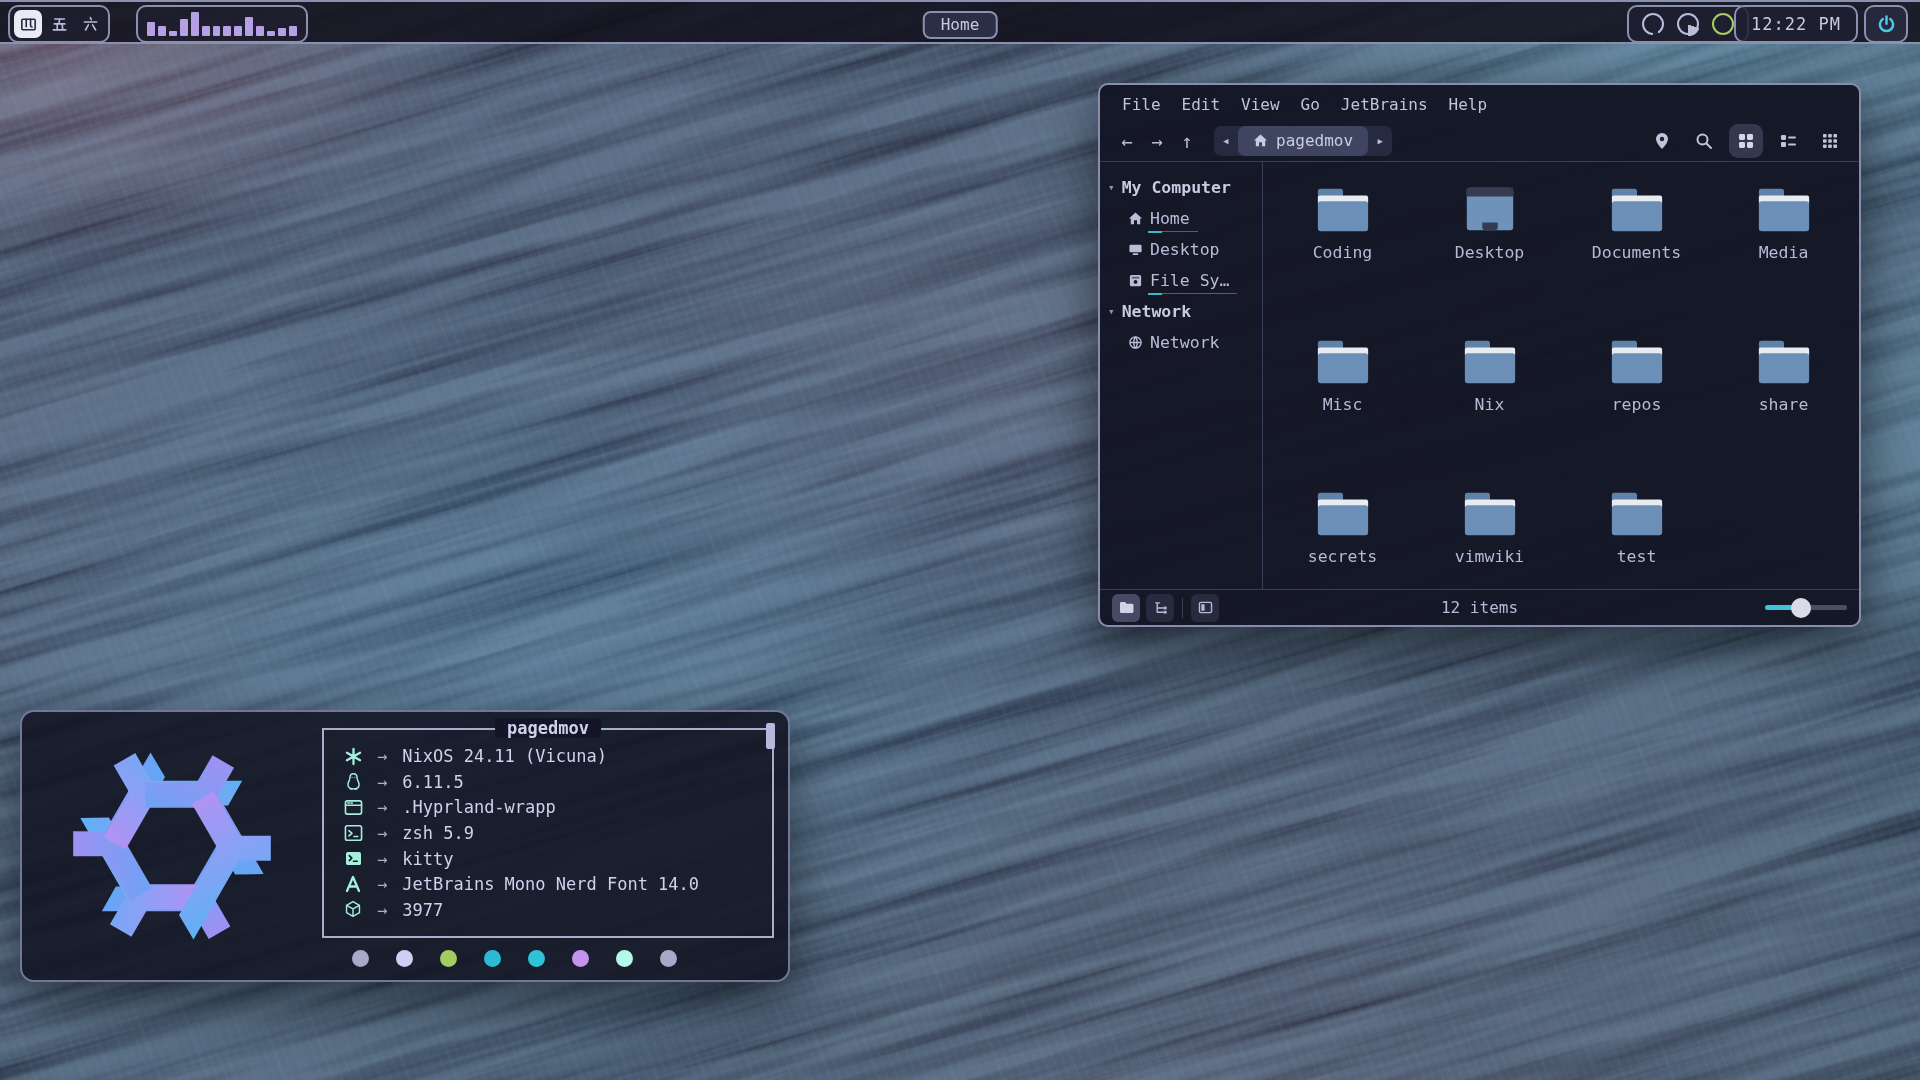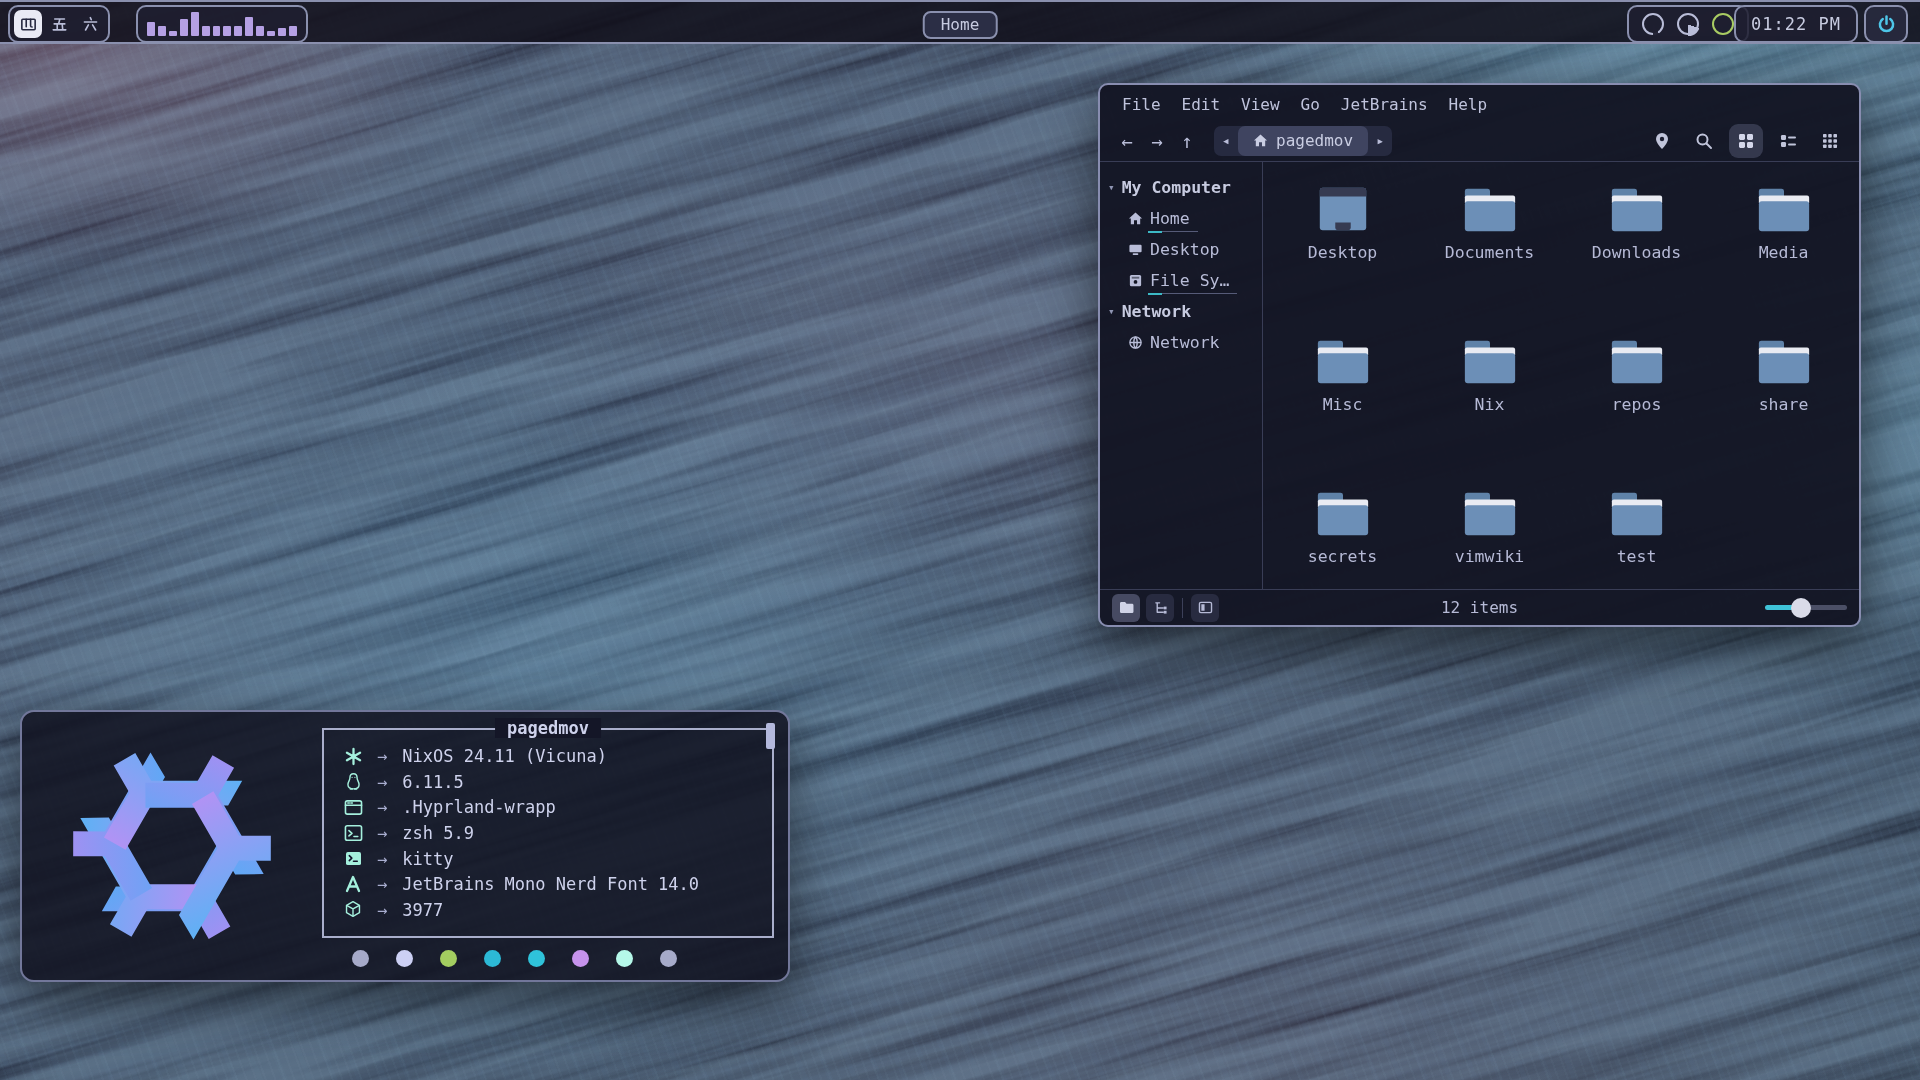--- a/index.html
+++ b/index.html
@@ -182,21 +182,21 @@
     <div class="module rings-box">
       <div class="ring ring1">
           <div class="wedge"></div>
         </div>
       <div class="ring ring2">
           <div class="wedge"></div>
         </div>
       <div class="ring ring3"></div>
     </div>
 
-    <div class="module clock-box">01:22 PM</div>
+    <div class="module clock-box">12:22 PM</div>
 
     <div class="module power-box">
       <svg class="icon" width="23" height="23" viewBox="0 0 24 24" fill="none" stroke="#4ec6e8" stroke-width="2.6" stroke-linecap="round">
         <path d="M12 3.6 V11.2"></path>
           <path d="M8.1 6.3 a6.9 6.9 0 1 0 7.8 0"></path>
       </svg>
     </div>
   </div>
 
   <div class="fm">
@@ -305,47 +305,47 @@
             <circle cx="8" cy="8" r="6"></circle>
               <path d="M2 8 H14 M8 2 C5.6 4 5.6 12 8 14 M8 2 C10.4 4 10.4 12 8 14"></path>
             </svg>
           <span class="lbl">Network</span>
         </div>
       </div>
 
       <div class="fm-content">
         <div class="grid">
 
+          <div class="tile">
+            <svg class="icon" width="58" height="50" viewBox="0 0 60 50">
+              <rect x="4" y="4" width="26" height="12" rx="2.5" fill="#5f82a8"></rect>
+              <rect x="4" y="11" width="52" height="9" rx="2" fill="#e9ebf2"></rect>
+              <rect x="4" y="17" width="52" height="31" rx="3" fill="#6c8fb7"></rect>
+              </svg>
+            <div class="name">Coding</div>
+          </div>
 
           <div class="tile">
             <svg class="icon" width="58" height="50" viewBox="0 0 60 50">
               <rect x="6" y="3" width="48" height="44" rx="3" fill="#6f92ba"></rect>
               <path d="M9 3 h42 a3 3 0 0 1 3 3 v6 H6 V6 a3 3 0 0 1 3 -3 Z" fill="#363b52"></path>
               <path d="M22 39 h16 v5 a3 3 0 0 1 -3 3 h-10 a3 3 0 0 1 -3 -3 Z" fill="#363b52"></path>
               </svg>
             <div class="name">Desktop</div>
           </div>
 
           <div class="tile">
             <svg class="icon" width="58" height="50" viewBox="0 0 60 50">
               <rect x="4" y="4" width="26" height="12" rx="2.5" fill="#5f82a8"></rect>
               <rect x="4" y="11" width="52" height="9" rx="2" fill="#e9ebf2"></rect>
               <rect x="4" y="17" width="52" height="31" rx="3" fill="#6c8fb7"></rect>
               </svg>
             <div class="name">Documents</div>
           </div>
 
-          <div class="tile">
-            <svg class="icon" width="58" height="50" viewBox="0 0 60 50">
-              <rect x="4" y="4" width="26" height="12" rx="2.5" fill="#5f82a8"></rect>
-              <rect x="4" y="11" width="52" height="9" rx="2" fill="#e9ebf2"></rect>
-              <rect x="4" y="17" width="52" height="31" rx="3" fill="#6c8fb7"></rect>
-              </svg>
-            <div class="name">Downloads</div>
-          </div>
 
           <div class="tile">
             <svg class="icon" width="58" height="50" viewBox="0 0 60 50">
               <rect x="4" y="4" width="26" height="12" rx="2.5" fill="#5f82a8"></rect>
               <rect x="4" y="11" width="52" height="9" rx="2" fill="#e9ebf2"></rect>
               <rect x="4" y="17" width="52" height="31" rx="3" fill="#6c8fb7"></rect>
               </svg>
             <div class="name">Media</div>
           </div>
 

